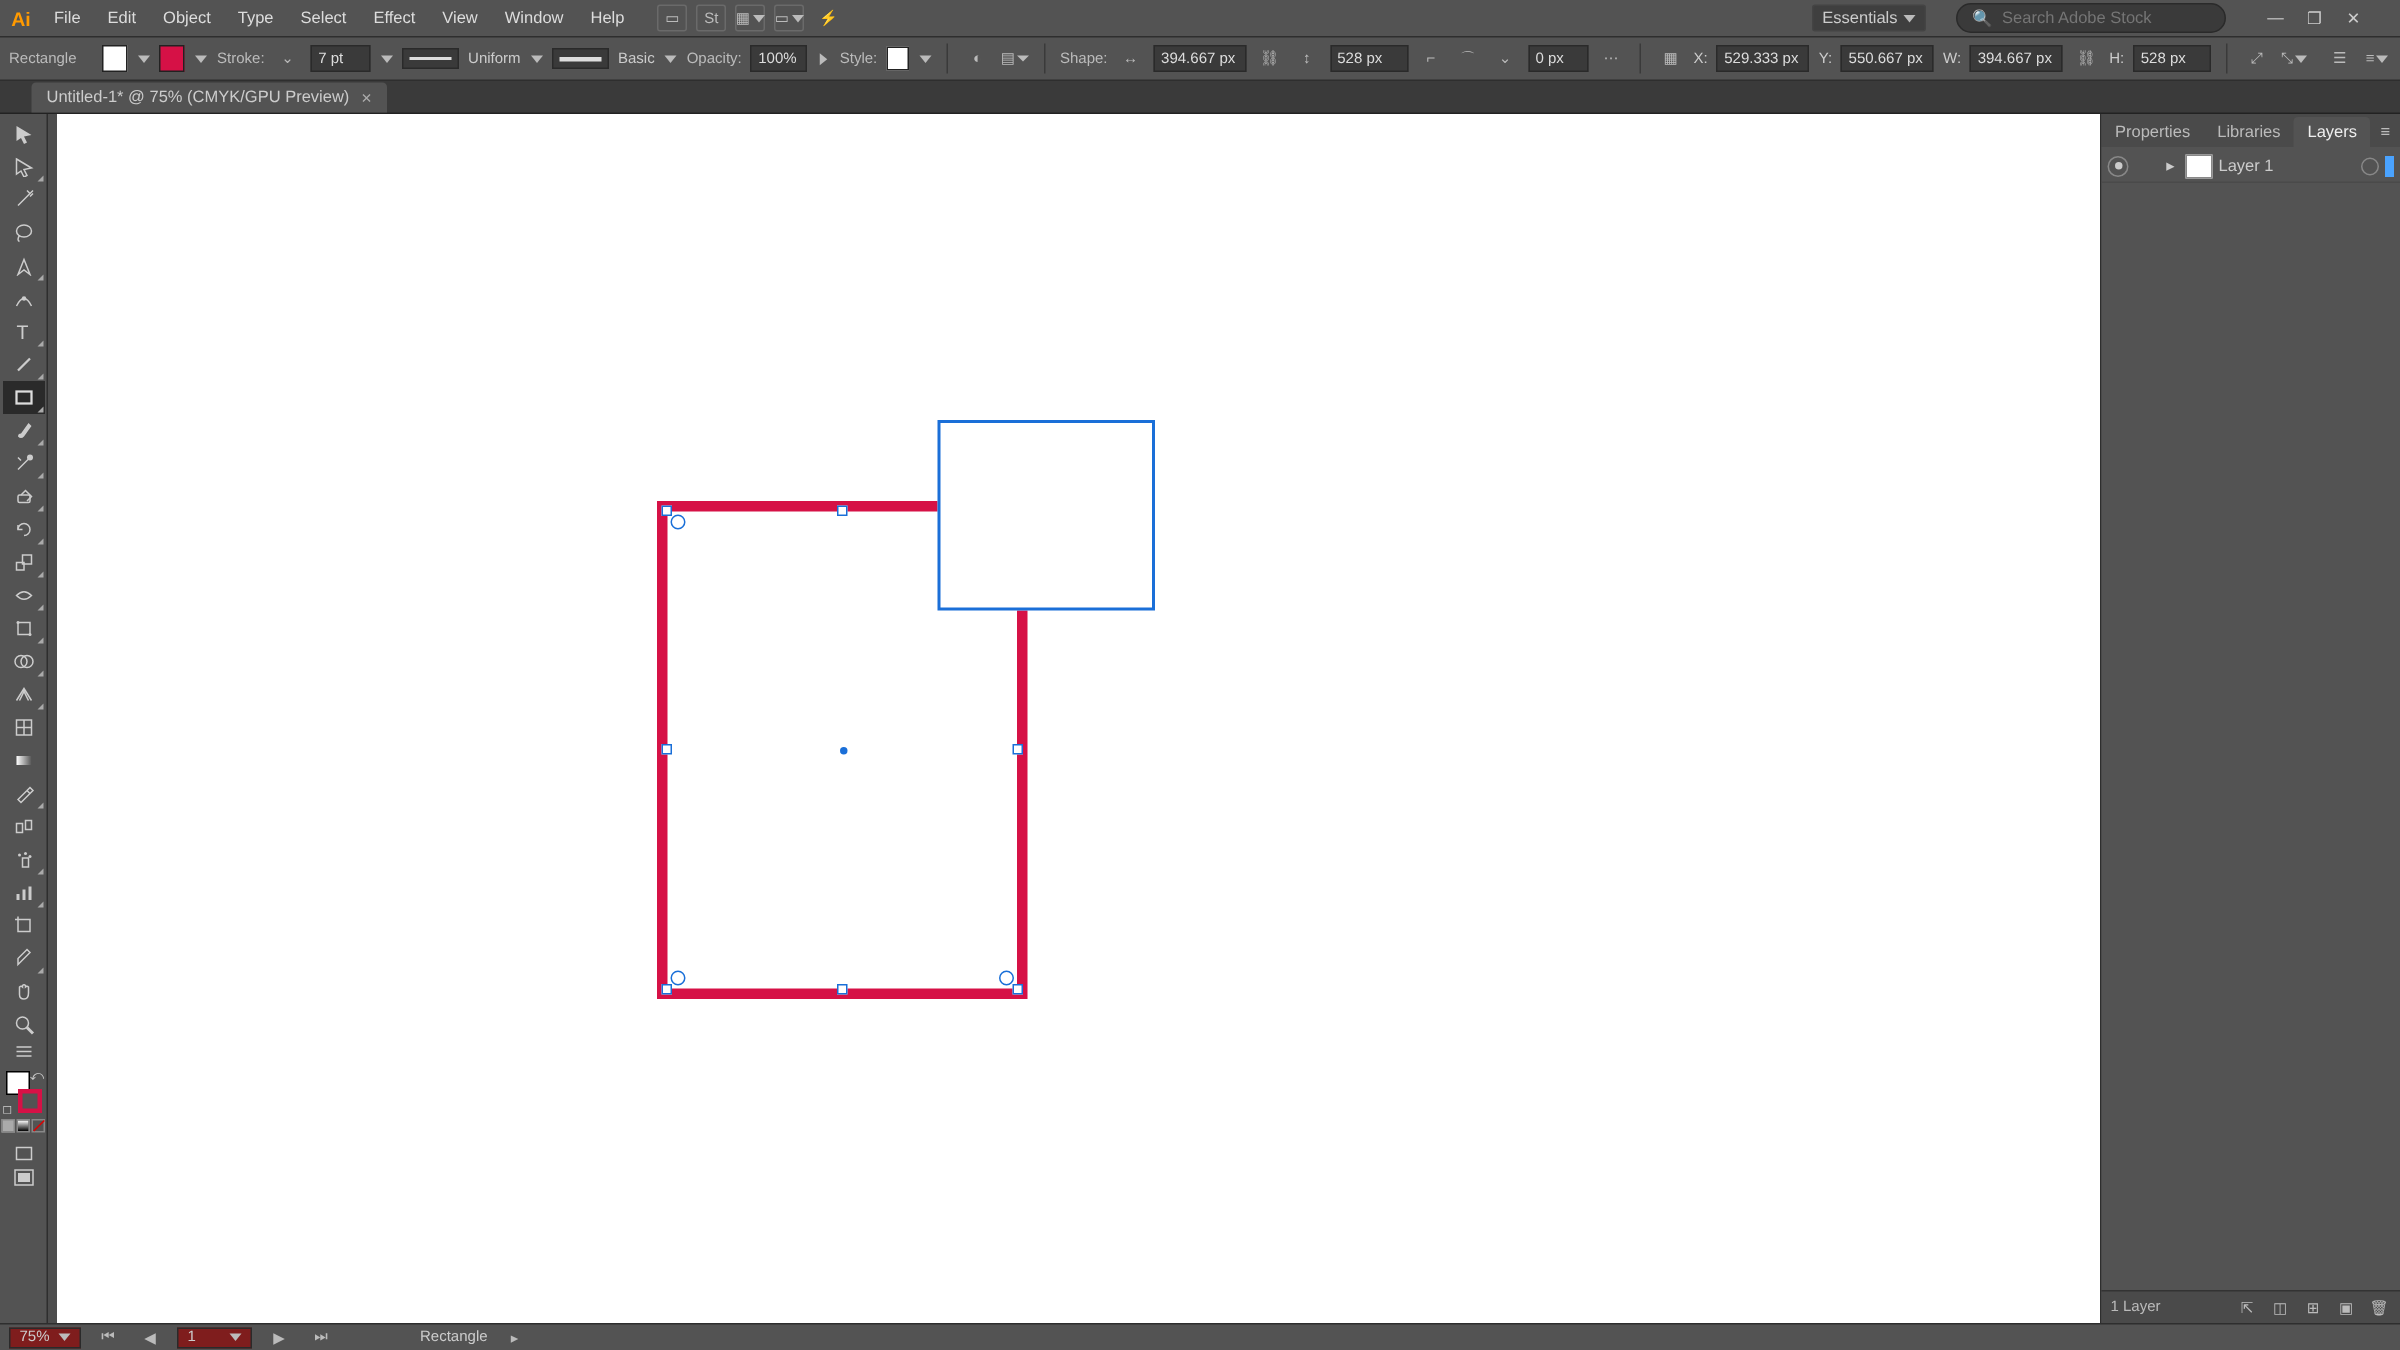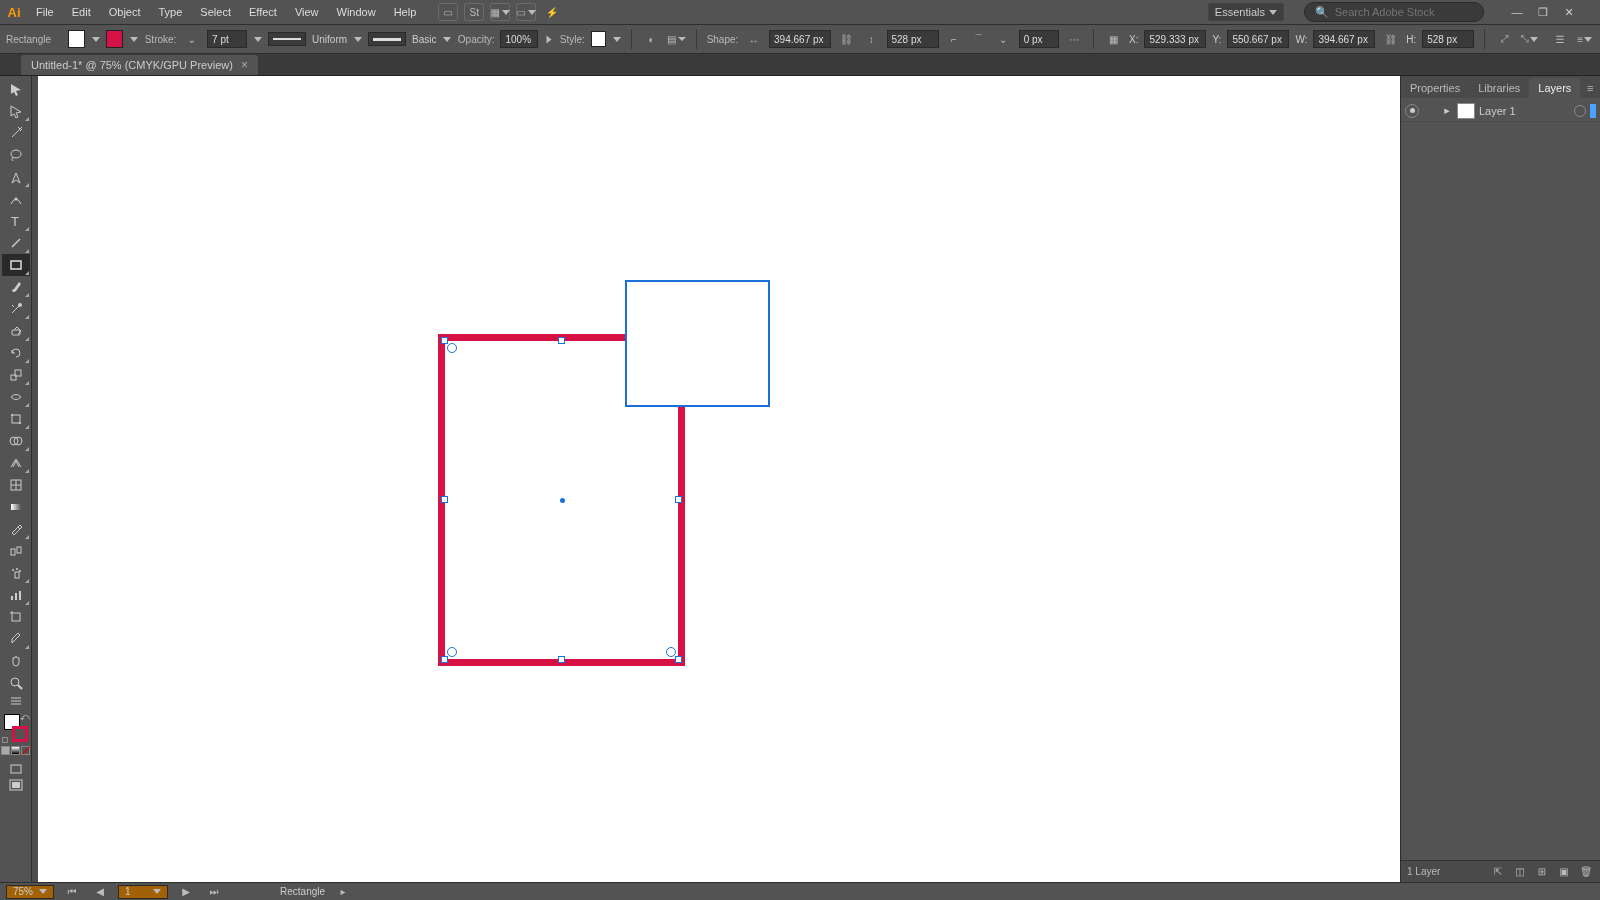--- a/index.html
+++ b/index.html
@@ -86,21 +86,21 @@
 .lthumb { width:18px; height:16px; background:#fff; border:1px solid #888; }
 .lname { flex:1; }
 .ltarget { width:12px; height:12px; border:1px solid #888; border-radius:50%; }
 .lcolor { width:6px; height:14px; background:#4aa3ff; }
 .panelfoot { height:22px; background:#4a4a4a; border-top:1px solid #333; display:flex; align-items:center; padding:0 6px; gap:6px; font-size:10px; color:#bbb; }
 .panelfoot .sp { flex:1; }
 .pfico { width:16px; height:16px; display:flex; align-items:center; justify-content:center; }
 
 
 .statusbar { position:absolute; left:0; right:0; bottom:0; height:18px; background:#535353; border-top:1px solid #2e2e2e; display:flex; align-items:center; color:#ccc; font-size:10px; padding:0 6px; gap:8px; }
-.status-field { background:#a16207; border:1px solid #2a2a2a; padding:0 6px; height:14px; display:flex; align-items:center; }
+.status-field { background:#7f1d1d; border:1px solid #2a2a2a; padding:0 6px; height:14px; display:flex; align-items:center; }
 
 
 .chev { width:0; height:0; border-left:4px solid transparent; border-right:4px solid transparent; border-top:5px solid #bbb; display:inline-block; vertical-align:middle; }
 .chev.r { transform:rotate(-90deg); }
 </style>
 </head>
 <body>
 
 <div class="menubar">
   <div class="logo">Ai</div>

